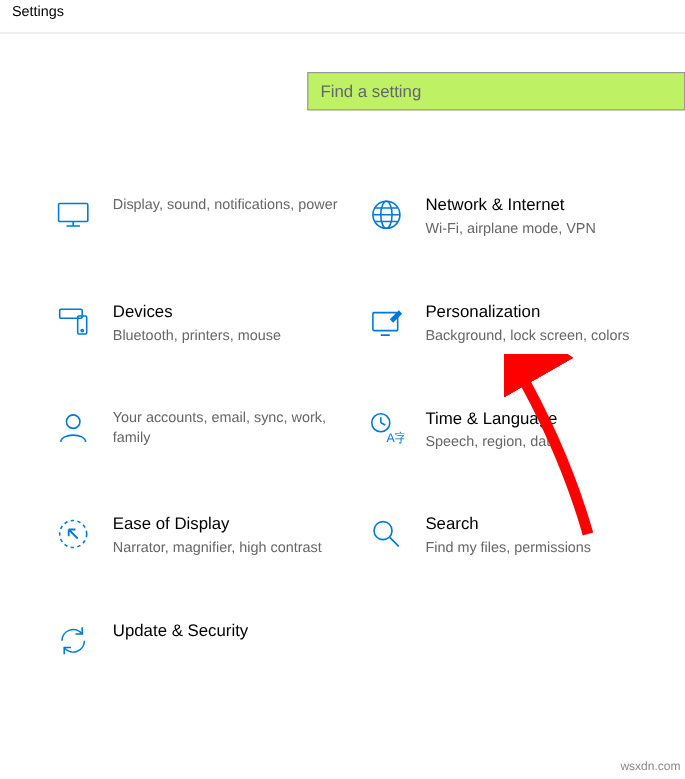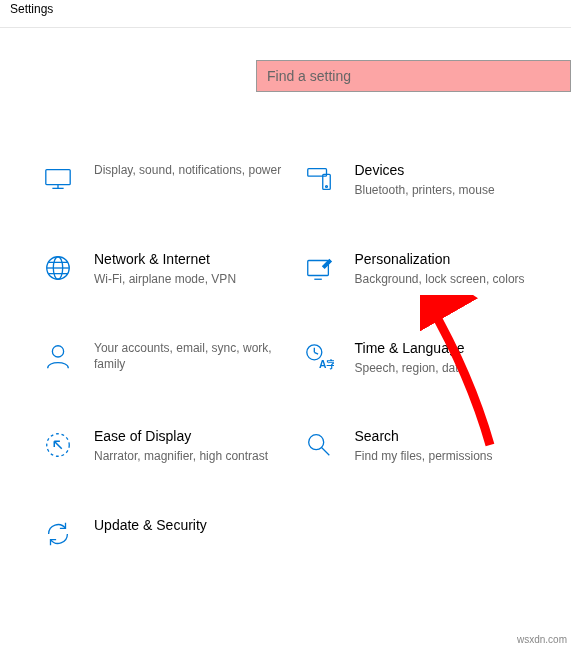--- a/index.html
+++ b/index.html
@@ -24,43 +24,42 @@
       padding: 32px 0 0 0;
     }
     .search-input {
       width: 315px;
       height: 32px;
       border: 1px solid #999;
       padding: 0 10px;
       font-size: 14px;
       outline: none;
       color: #666;
-      background: #fca5a5;
+      background: #bef264;
     }
     .search-input::placeholder { color: #666; }
     .grid {
       display: grid;
       grid-template-columns: 1fr 1fr;
       column-gap: 0;
       row-gap: 52px;
       padding: 70px 10px 0 40px;
     }
     .tile {
       display: flex;
       align-items: flex-start;
       gap: 18px;
       cursor: pointer;
     }
     .icon-col {
       width: 36px;
       flex: 0 0 36px;
       display: flex;
-      justify-content: center;
+      justify-content: flex-end;
       padding-top: 2px;
-      font-weight: bold;
     }
     .icon-col svg {
       width: 30px;
       height: 30px;
       stroke: #0078d7;
       fill: none;
       stroke-width: 1.4;
     }
     .text-col { flex: 1; padding-right: 10px; }
     .tile-title {
@@ -110,44 +109,44 @@
         </svg>
     </div>
     <div class="text-col">
       <div class="tile-desc">Display, sound, notifications, power</div>
     </div>
   </div>
 
   <div class="tile">
     <div class="icon-col">
       <svg viewBox="0 0 32 32">
-          <rect x="4" y="5" width="20" height="8" rx="1"></rect>
-          <rect x="20" y="11" width="8" height="16" rx="1"></rect>
-          <circle cx="24" cy="24" r="1"></circle>
-        </svg>
-    </div>
-    <div class="text-col">
-      <div class="tile-title">Devices</div>
-      <div class="tile-desc">Bluetooth, printers, mouse</div>
-    </div>
-  </div>
-
-  <div class="tile">
-    <div class="icon-col">
-      <svg viewBox="0 0 32 32">
           <circle cx="16" cy="16" r="12"></circle>
           <ellipse cx="16" cy="16" rx="5" ry="12"></ellipse>
           <line x1="4" y1="16" x2="28" y2="16"></line>
           <line x1="6" y1="10" x2="26" y2="10"></line>
           <line x1="6" y1="22" x2="26" y2="22"></line>
         </svg>
     </div>
     <div class="text-col">
       <div class="tile-title">Network &amp; Internet</div>
       <div class="tile-desc">Wi-Fi, airplane mode, VPN</div>
+    </div>
+  </div>
+
+  <div class="tile">
+    <div class="icon-col">
+      <svg viewBox="0 0 32 32">
+          <rect x="4" y="5" width="20" height="8" rx="1"></rect>
+          <rect x="20" y="11" width="8" height="16" rx="1"></rect>
+          <circle cx="24" cy="24" r="1"></circle>
+        </svg>
+    </div>
+    <div class="text-col">
+      <div class="tile-title">Devices</div>
+      <div class="tile-desc">Bluetooth, printers, mouse</div>
     </div>
   </div>
 
   <div class="tile">
     <div class="icon-col">
       <svg viewBox="0 0 32 32">
           <rect x="4" y="8" width="22" height="16" rx="1"></rect>
           <line x1="11" y1="28" x2="19" y2="28"></line>
           <path d="M20 14 L27 7 L29 9 L22 16 Z" fill="#0078d7"></path>
         </svg>

